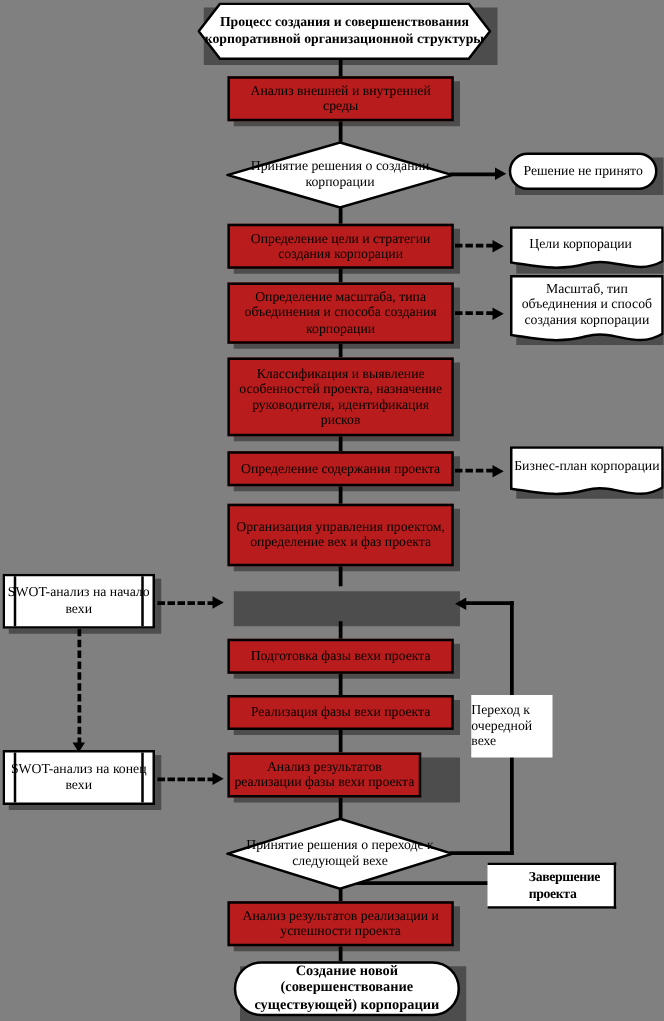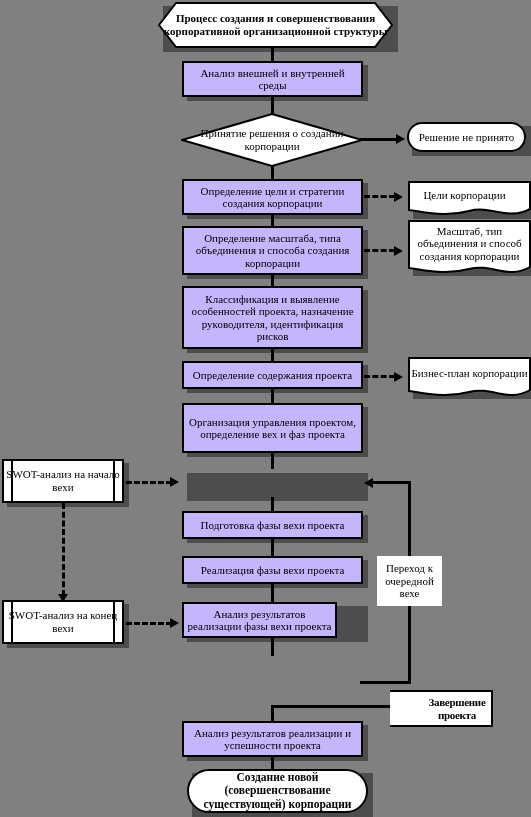--- a/index.html
+++ b/index.html
@@ -10,21 +10,21 @@
   }
   #canvas{
     position:relative;
     width:531px;
     height:817px;
     background:#808080;
     overflow:hidden;
   }
   .node{
     position:absolute;
-    background:#c4b5fd;
+    background:#b91c1c;
     border:2px solid #000000;
     box-sizing:border-box;
     display:flex;
     align-items:center;
     justify-content:center;
     text-align:center;
     line-height:1.12;
     color:#000;
     font-size:11px;
     z-index:5;
@@ -124,21 +124,21 @@
     position:absolute;height:0;z-index:3;
     border-top:3px dashed #000;
   }
   .dashv{
     position:absolute;width:0;z-index:3;
     border-left:3px dashed #000;
   }
   .annot{
     position:absolute;background:#fff;z-index:6;
     display:flex;align-items:center;justify-content:center;
-    text-align:center;font-size:11px;line-height:1.18;color:#000;
+    font-size:11px;line-height:1.18;color:#000;
   }
   .annot.boxed{
     border:2px solid #000;border-left:none;
     font-weight:bold;font-size:11px;letter-spacing:-0.3px;
   }
 </style>
 </head>
 <body>
 
 <div id="canvas">
@@ -284,20 +284,26 @@
   <div class="dash" style="left:126px;top:622px;width:46px;"></div>
   <div class="arrowright" style="left:170px;top:618px;"></div>
 
   <div class="shadow" style="left:187px;top:606px;width:181px;height:36px;"></div>
   <div class="node" style="left:182px;top:602px;width:155px;height:36px;">
     <span class="txt">Анализ результатов реализации фазы вехи проекта</span>
   </div>
 
   <div class="ln lnv" style="left:271px;top:638px;height:18px;"></div>
 
+  <div class="diamond" style="left:181px;top:654px;width:182px;height:58px;">
+    <svg width="182" height="58" viewBox="0 0 182 58">
+      <polygon points="91,1 181,29 91,57 1,29" fill="#ffffff" stroke="#000000" stroke-width="2"></polygon>
+    </svg>
+    <div class="dlabel">Принятие решения о переходе к следующей вехе</div>
+  </div>
 
   <div class="ln lnh" style="left:360px;top:681px;width:51px;"></div>
   <div class="ln lnv" style="left:408px;top:481px;height:203px;"></div>
   <div class="ln lnh" style="left:371px;top:481px;width:40px;"></div>
 
   <div class="annot" style="left:377px;top:556px;width:65px;height:50px;">
     <span>Переход к очередной вехе</span>
   </div>
 
   <div class="ln lnh" style="left:271px;top:705px;width:120px;"></div>

